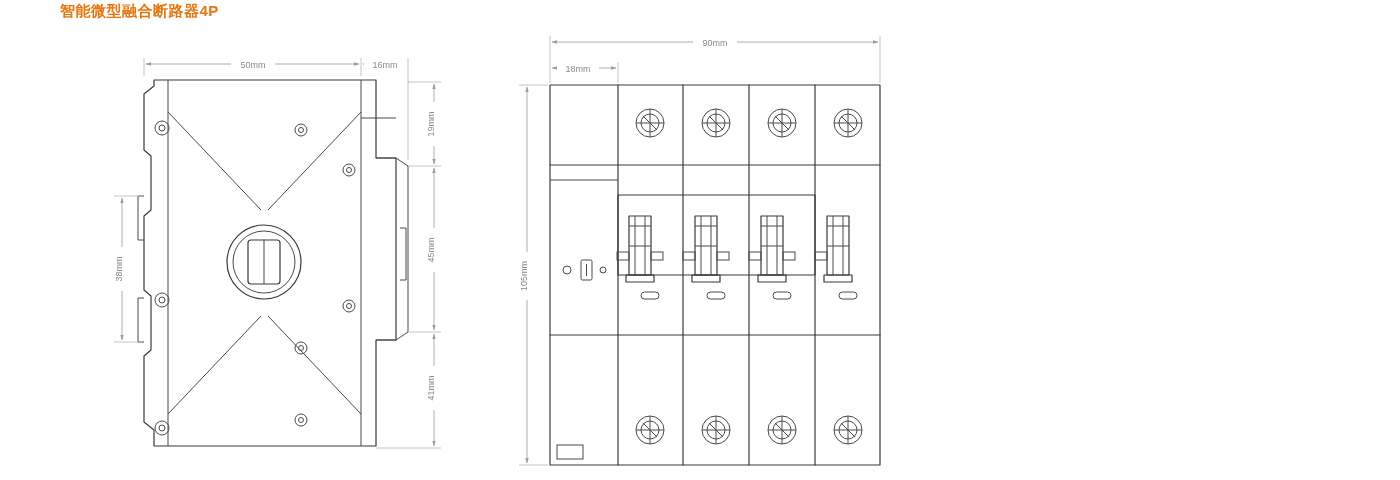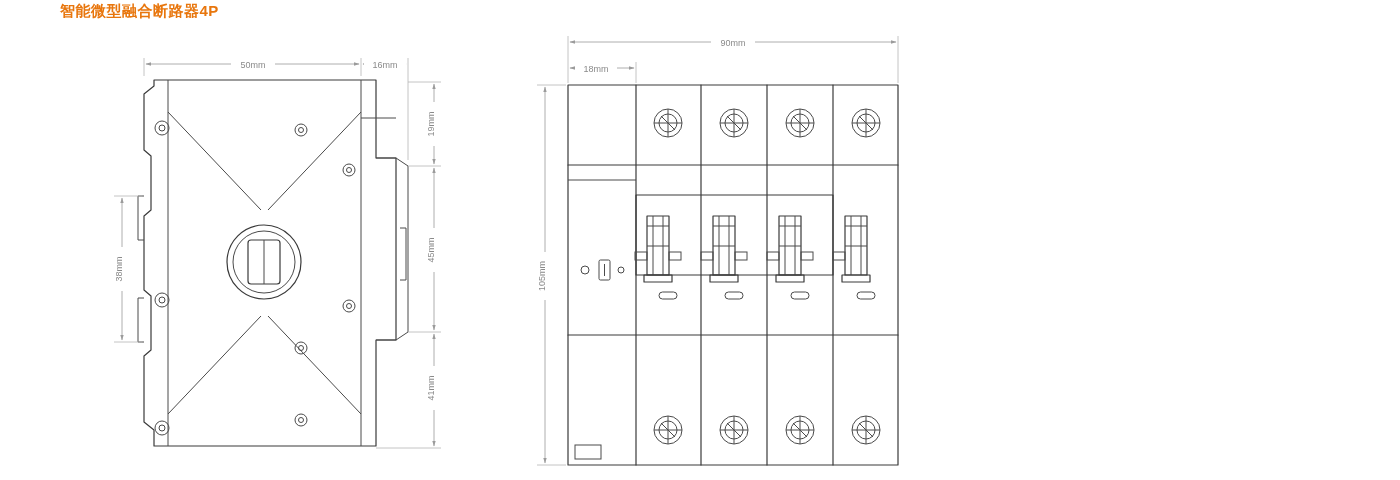--- a/index.html
+++ b/index.html
@@ -179,21 +179,21 @@
   <g>
     <path class="extline" d="M 46 146 L 18 146"></path>
     <path class="extline" d="M 46 292 L 18 292"></path>
     <path class="dimline" d="M 26 148 L 26 290" marker-start="url(#ar-l)" marker-end="url(#ar-r)"></path>
     <rect x="19" y="197" width="14" height="44" fill="#fff"></rect>
     <text class="dimtext" x="26" y="219" text-anchor="middle" transform="rotate(-90 26 219)">38mm</text>
   </g>
 </svg>
 </div>
 
-<div class="drawing" style="left:523px; top:20px;">
+<div class="drawing" style="left:505px; top:20px;">
 <svg width="400" height="460" viewBox="0 0 400 460">
   <defs>
     <marker id="far-r" viewBox="0 0 10 10" refX="9" refY="5" markerWidth="7" markerHeight="7" orient="auto">
       <path d="M 0 2 L 10 5 L 0 8 z" class="arrowfill"></path>
     </marker>
     <marker id="far-l" viewBox="0 0 10 10" refX="1" refY="5" markerWidth="7" markerHeight="7" orient="auto">
       <path d="M 10 2 L 0 5 L 10 8 z" class="arrowfill"></path>
     </marker>
   </defs>
 

